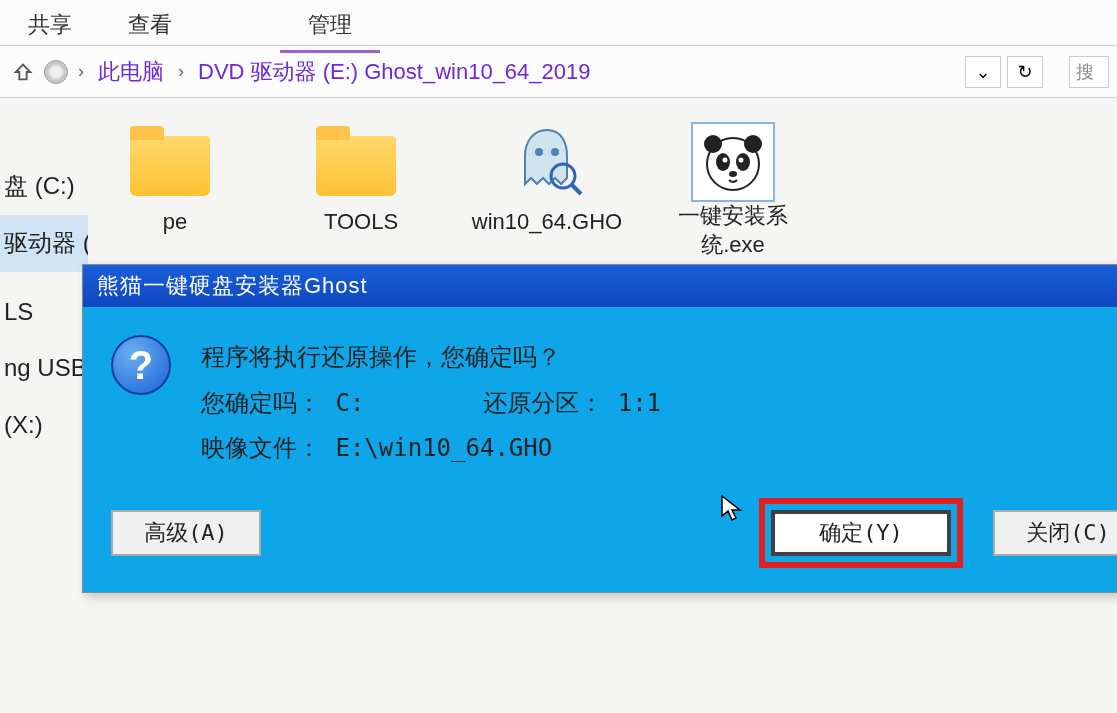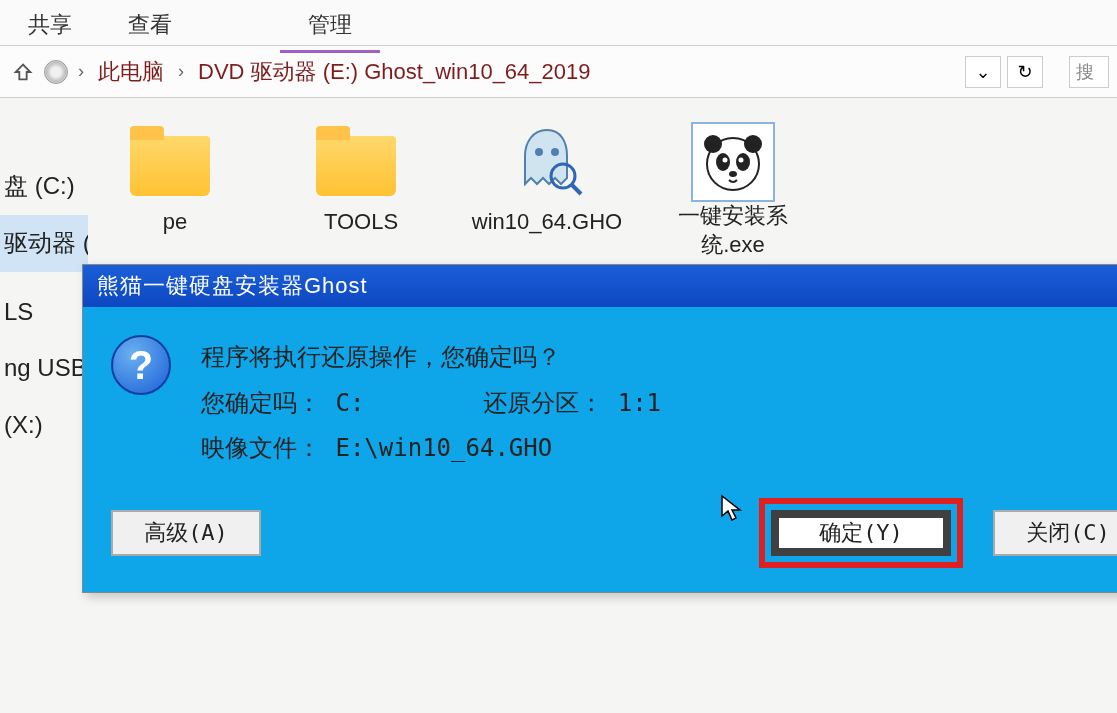--- a/index.html
+++ b/index.html
@@ -55,21 +55,21 @@
       height: 24px;
       display: inline-flex;
       align-items: center;
       justify-content: center;
       border-radius: 50%;
       background: radial-gradient(circle, #f0f0f0 30%, #c0c0c0 60%, #e0e0e0 80%);
       border: 1px solid #999;
     }
     .crumb {
       font-size: 22px;
-      color: #7f1d1d;
+      color: #6d28d9;
       cursor: pointer;
       padding: 2px 4px;
     }
     .sep {
       font-size: 18px;
       color: #666;
       padding: 0 4px;
     }
     .addr-right {
       margin-left: auto;
@@ -245,21 +245,21 @@
       cursor: pointer;
       font-family: "SimSun", monospace;
     }
     .btn-spacer { flex: 1; }
     .highlight-frame {
       border: 6px solid #e02020;
       padding: 6px;
       display: inline-block;
     }
     .dlg-btn.primary {
-      border: 8px solid #404040;
+      border: 4px solid #404040;
       background: #fff;
       min-width: 180px;
     }
     
     
     .cursor {
       position: absolute;
       left: 720px;
       top: 494px;
       width: 24px;

